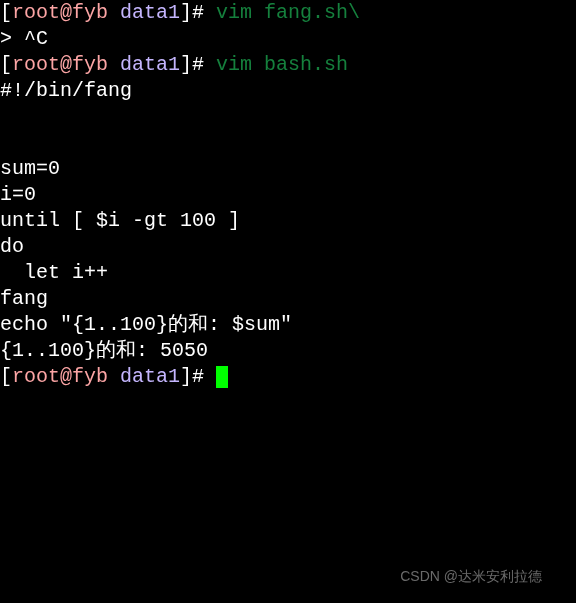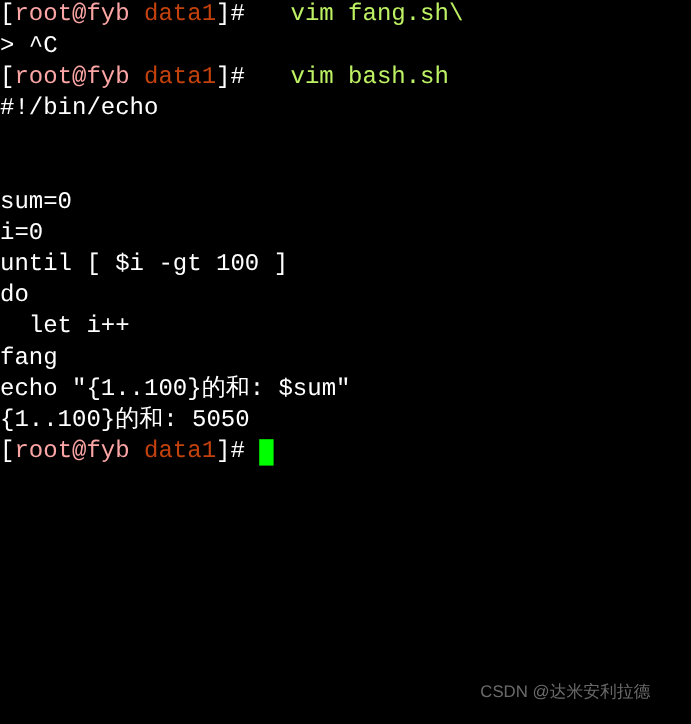--- a/index.html
+++ b/index.html
@@ -25,28 +25,27 @@
     .line {
       white-space: pre;
     }
     .prompt-bracket {
       color: #ffffff;
     }
     .user-host {
       color: #fca5a5;
     }
     .path {
-      color: #c2410c;
+      color: #c4b5fd;
     }
     .hash {
       color: #ffffff;
     }
     .command {
-      color: #bef264;
-      margin-left: 26px;
+      color: #15803d;
     }
     .output {
       color: #ffffff;
     }
     .cursor {
       display: inline-block;
       width: 12px;
       height: 22px;
       background: #00ff00;
       vertical-align: text-bottom;
@@ -60,21 +59,21 @@
       font-family: sans-serif;
     }
   </style>
 </head>
 <body>
 
 <div class="terminal">
   <div class="line"><span class="prompt-bracket">[</span><span class="user-host">root@fyb</span><span class="path"> data1</span><span class="hash">]# </span><span class="command">vim fang.sh\</span></div>
   <div class="line output">&gt; ^C</div>
   <div class="line"><span class="prompt-bracket">[</span><span class="user-host">root@fyb</span><span class="path"> data1</span><span class="hash">]# </span><span class="command">vim bash.sh</span></div>
-  <div class="line output">#!/bin/echo</div>
+  <div class="line output">#!/bin/fang</div>
   <div class="line output">&nbsp;</div>
   <div class="line output">&nbsp;</div>
   <div class="line output">sum=0</div>
   <div class="line output">i=0</div>
   <div class="line output">until [ $i -gt 100 ]</div>
   <div class="line output">do</div>
   <div class="line output">  let i++</div>
   <div class="line output">fang</div>
   <div class="line output">echo "{1..100}的和: $sum"</div>
   <div class="line output">{1..100}的和: 5050</div>

